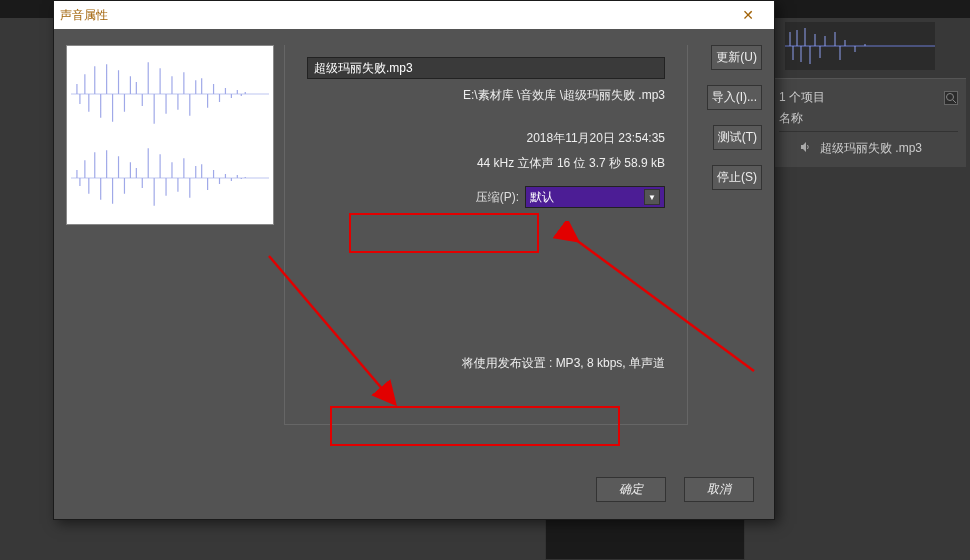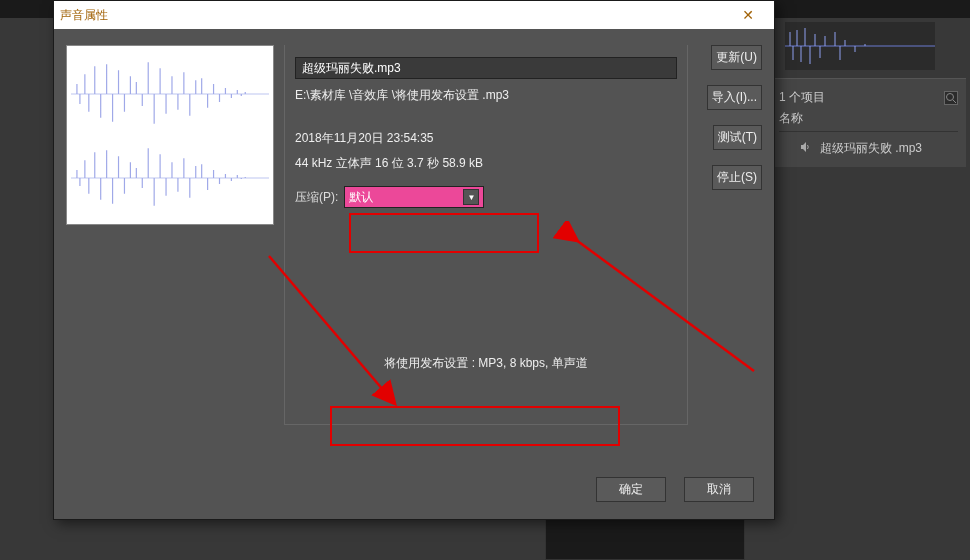--- a/index.html
+++ b/index.html
@@ -31,38 +31,38 @@
 .preview .track { height: 80px; margin: 4px 0; position: relative; }
 .preview .track svg { width: 100%; height: 100%; }
 
 
 .middle { flex: 1; display: flex; flex-direction: column; gap: 8px; color: #ddd; font-size: 12px; }
 .tabs { display: flex; border-bottom: 1px solid #666; }
 .tab { padding: 3px 16px; color: #ccc; background: #434343; border: 1px solid #666; border-bottom: none; font-size: 12px; cursor: pointer; }
 .tab.active { background: #535353; border-bottom: 1px solid #535353; margin-bottom: -1px; color: #fff; }
 .tab.inactive { color: #999; }
 
-.content { border: 1px solid #666; border-top: none; padding: 12px 10px; min-height: 380px; display: flex; flex-direction: column; gap: 8px; }
+.content { border: 1px solid #666; border-top: none; padding: 12px 22px; min-height: 380px; display: flex; flex-direction: column; gap: 8px; align-items: flex-end; }
 .fname-input { background: #3a3a3a; border: 1px solid #222; color: #fff; padding: 3px 6px; font-size: 12px; width: 100%; }
 .info-line { color: #eee; font-size: 12px; }
 .comp-row { display: flex; align-items: center; gap: 6px; margin-top: 6px; }
-.comp-select { background: #ec4899; border: 1px solid #222; color: #fff; padding: 2px 4px; font-size: 12px; width: 140px; height: 22px; display: flex; align-items: center; justify-content: space-between; }
+.comp-select { background: #4c1d95; border: 1px solid #222; color: #fff; padding: 2px 4px; font-size: 12px; width: 140px; height: 22px; display: flex; align-items: center; justify-content: space-between; }
 .comp-select .arrow { background: #555; border: 1px solid #333; width: 16px; height: 16px; display: flex; align-items: center; justify-content: center; font-size: 8px; }
 .publish-msg { text-align: center; margin-top: auto; margin-bottom: 40px; color: #eee; font-size: 12px; }
 
 
 .redbox { position: absolute; border: 2px solid #e20000; pointer-events: none; }
 .arrow-svg { position: absolute; pointer-events: none; }
 
 
 .rbtns { width: 64px; display: flex; flex-direction: column; gap: 15px; flex-shrink: 0; align-items: flex-end; }
 .btn { background: #5a5a5a; border: 1px solid #333; color: #eee; font-size: 12px; padding: 3px 4px; text-align: center; cursor: pointer; }
 
 
-.dlg-footer { display: flex; justify-content: flex-end; gap: 18px; padding: 8px 20px; }
+.dlg-footer { display: flex; justify-content: flex-end; gap: 18px; padding: 8px 20px; font-style: italic; }
 .fbtn { background: #5a5a5a; border: 1px solid #333; color: #eee; font-size: 12px; padding: 3px 22px; cursor: pointer; }
 </style>
 </head>
 <body>
 
 <div class="bg-app">
   <div class="bg-toolbar">
     <span>I◀</span>
     <span>▶I</span>
   </div>
@@ -125,21 +125,21 @@
           <g stroke="#9fa8e8" stroke-width="1.2">
             <path d="M6,40 L6,32 M9,40 L9,48 M14,40 L14,22 M18,40 L18,56 M24,40 L24,14 M30,40 L30,62 M36,40 L36,12 M42,40 L42,66 M48,40 L48,18 M54,40 L54,56 M60,40 L60,24 M66,40 L66,30 M72,40 L72,50 M78,40 L78,10 M84,40 L84,68 M90,40 L90,16 M96,40 L96,58 M102,40 L102,24 M108,40 L108,54 M114,40 L114,20 M120,40 L120,60 M126,40 L126,28 M132,40 L132,26 M138,40 L138,52 M144,40 L144,32 M150,40 L150,46 M156,40 L156,36 M162,40 L162,43 M168,40 L168,37 M172,40 L172,41 M176,40 L176,39"></path>
           </g>
         </svg>
       </div>
     </div>
 
     <div class="middle">
       <div class="content">
         <input class="fname-input" value="超级玛丽失败.mp3" style="">
-        <div class="info-line">E:\素材库 \音效库 \将使用发布设置 .mp3</div>
+        <div class="info-line">E:\素材库 \音效库 \超级玛丽失败 .mp3</div>
         <div class="info-line" style="margin-top:18px">2018年11月20日  23:54:35</div>
         <div class="info-line">44 kHz  立体声  16 位  3.7 秒 58.9 kB</div>
         <div class="comp-row">
           <span>压缩(P):</span>
           <div class="comp-select">
             <span>默认</span>
             <span class="arrow">▼</span>
           </div>
         </div>
         <div class="publish-msg">将使用发布设置 : MP3, 8 kbps, 单声道</div>

